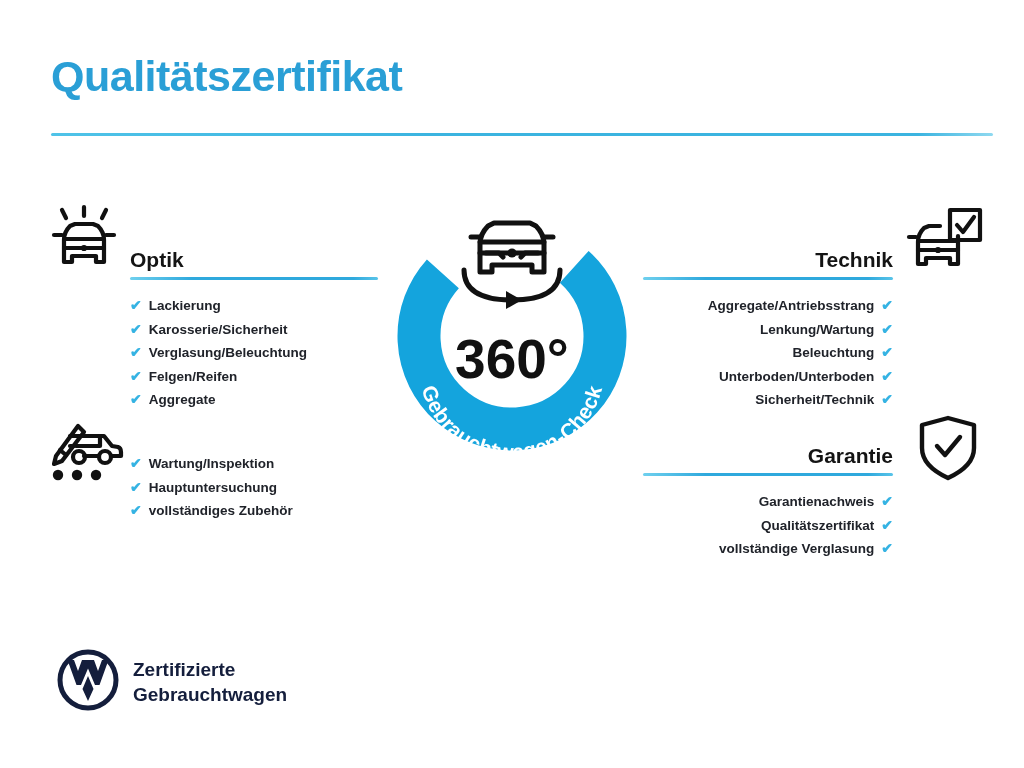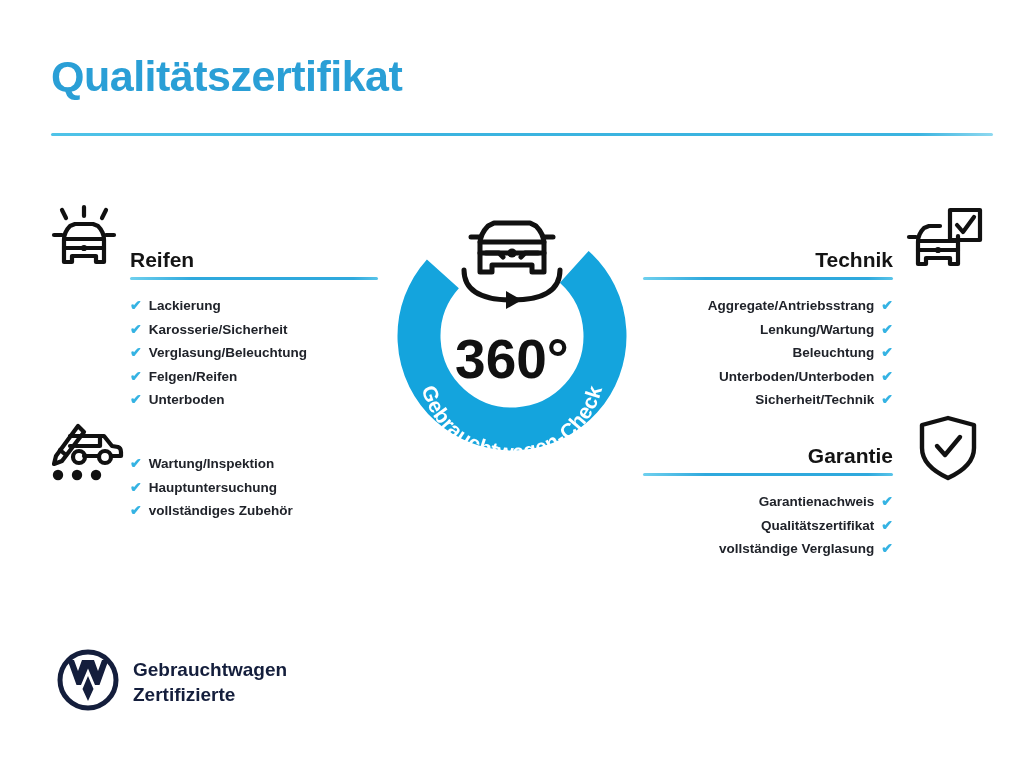--- a/index.html
+++ b/index.html
@@ -110,21 +110,21 @@
         <path d="M16 44 L16 58 L24 58 L24 52 L48 52 L48 58 L56 58 L56 44 Z"></path>
         <line x1="20" y1="44" x2="29" y2="44"></line>
         <line x1="43" y1="44" x2="52" y2="44"></line>
       </g>
       <circle cx="36" cy="44" r="3.1" fill="#111111"></circle>
     </svg>
   </div>
 
   <div class="block left" id="block-optik">
     <div class="head">
-      <div class="head-text">Reifen</div>
+      <div class="head-text">Optik</div>
       <div class="rule"></div>
     </div>
     <ul>
       <li>
           <span class="chk">✔</span>
           <span>Lackierung</span>
         </li>
       <li>
           <span class="chk">✔</span>
           <span>Karosserie/Sicherheit</span>
@@ -132,21 +132,21 @@
       <li>
           <span class="chk">✔</span>
           <span>Verglasung/Beleuchtung</span>
         </li>
       <li>
           <span class="chk">✔</span>
           <span>Felgen/Reifen</span>
         </li>
       <li>
           <span class="chk">✔</span>
-          <span>Unterboden</span>
+          <span>Aggregate</span>
         </li>
     </ul>
   </div>
 
   <div class="icon-box" id="icon-wartung">
     <svg viewBox="0 0 76 68" width="76" height="68">
       <g fill="none" stroke="#111111" stroke-width="4.2" stroke-linecap="round" stroke-linejoin="round">
         <path d="M8 42 L6 50 L14 47 L36 18 L30 12 Z"></path>
         <line x1="12" y1="36" x2="18" y2="41"></line>
         <path d="M22 22 L44 22 L56 22 L64 32 L70 33 Q73 34 73 38 L73 42 L63 42"></path>
@@ -291,17 +291,17 @@
   </div>
 
   <div id="vw-logo">
     <svg viewBox="0 0 62 62" width="62" height="62">
       <circle cx="31" cy="31" r="28" fill="none" stroke="#141e3c" stroke-width="5"></circle>
       <path d="M31 11 L25 11 L21 22 L17 11 L10.5 11 L19.5 36 L24 36 L31 19.5 L38 36 L42.5 36 L51.5 11 L45 11 L41 22 L37 11 Z
                M31 27 L25.5 40 L31 52 L36.5 40 Z" fill="#141e3c"></path>
     </svg>
   </div>
   <div class="vw-text">
+    <div>Zertifizierte</div>
     <div>Gebrauchtwagen</div>
-    <div>Zertifizierte</div>
   </div>
 
 </div>
 
 </body></html>

